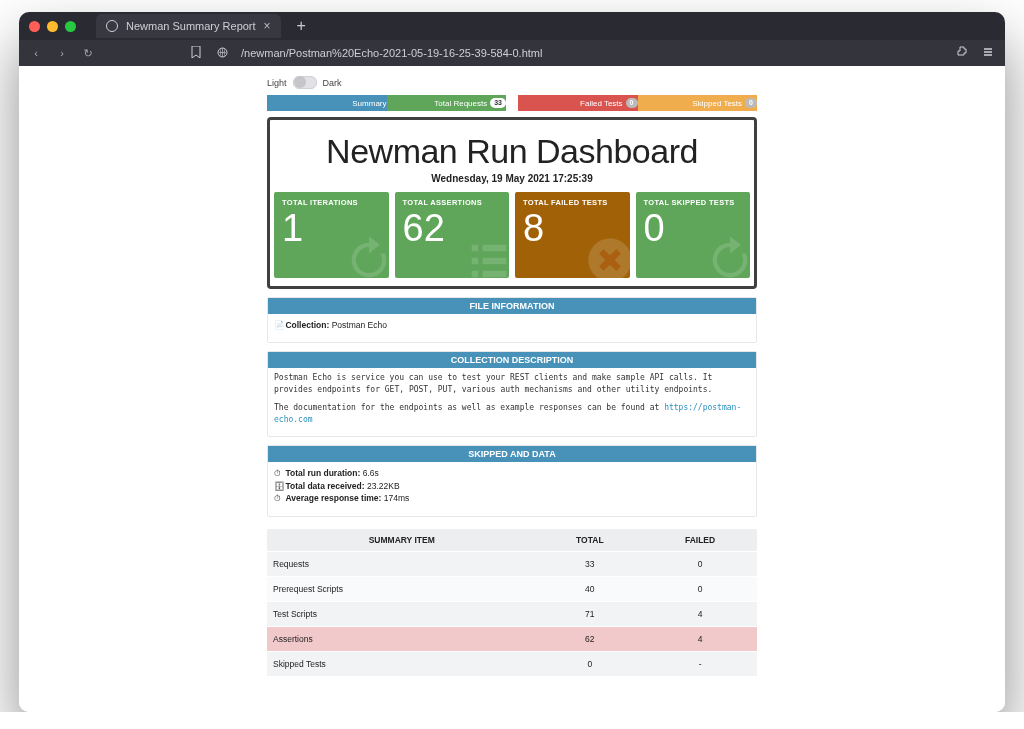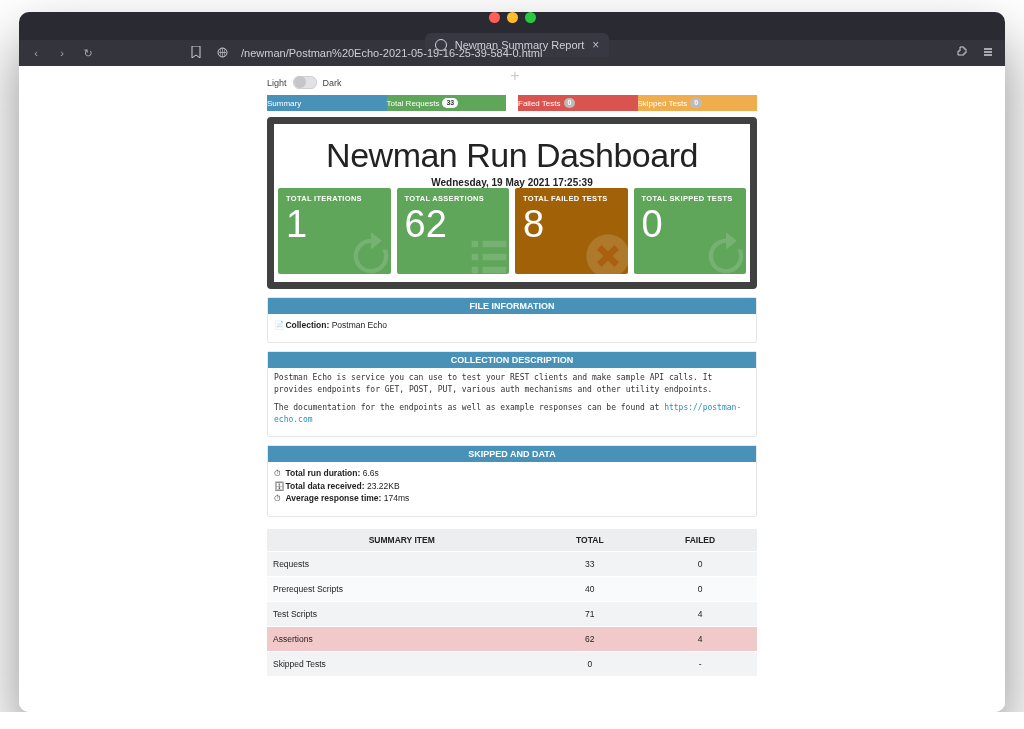--- a/index.html
+++ b/index.html
@@ -1,18 +1,18 @@
 <!DOCTYPE html>
 <html><head>
 <meta charset="utf-8">
 <style>
   html,body{margin:0;padding:0;background:#fff;font-family:-apple-system,BlinkMacSystemFont,"Segoe UI",Helvetica,Arial,sans-serif;color:#222;}
   
   .window{width:986px;margin:12px auto 0 auto;border-radius:10px;overflow:hidden;box-shadow:0 30px 60px rgba(0,0,0,.45);background:#fff;}
-  .titlebar{background:#2a2a33;display:flex;align-items:center;height:28px;padding:0 10px;gap:10px;flex-direction:column;}
+  .titlebar{background:#2a2a33;display:flex;align-items:center;height:28px;padding:0 10px;gap:10px;}
   .traffic{display:flex;gap:7px;}
   .traffic span{width:11px;height:11px;border-radius:50%;}
   .t-red{background:#ff5f57;}
   .t-yel{background:#febc2e;}
   .t-grn{background:#28c840;}
   .tab{display:flex;align-items:center;gap:8px;background:#383843;color:#cfcfd4;font-size:11px;padding:5px 10px 5px 10px;border-radius:6px 6px 0 0;margin-left:10px;}
   .tab .globe{width:10px;height:10px;border:1px solid #cfcfd4;border-radius:50%;position:relative;}
   .tab .close{font-size:12px;color:#bbb;cursor:pointer;}
   .newtab{color:#cbcbcf;font-size:16px;margin-left:6px;cursor:pointer;}
   .addrbar{background:#34343d;height:26px;display:flex;align-items:center;padding:0 10px;color:#cfcfd4;font-size:11px;gap:12px;}
@@ -20,30 +20,30 @@
   .url{flex:0 0 auto;}
   .addr-spacer{flex:1;}
   .ext-icn{width:14px;text-align:center;color:#d0d0d5;}
   
   .viewport{background:#fff;min-height:640px;padding-top:6px;}
   .page{width:490px;margin:0 auto;font-size:9px;}
   .theme-row{display:flex;align-items:center;gap:6px;font-size:9px;color:#444;margin:4px 0 6px 0;}
   .tgl{width:22px;height:11px;background:#e2e2e6;border-radius:6px;position:relative;border:1px solid #cfcfd4;}
   .tgl:before{content:"";position:absolute;left:0;top:-1px;width:12px;height:12px;background:#c5c5ca;border-radius:50%;}
   .tabsnav{display:flex;width:100%;font-size:8px;color:#fff;}
-  .tabsnav>div{flex:1;text-align:center;padding:3px 0;display:flex;align-items:center;justify-content:flex-start;gap:3px;}
+  .tabsnav>div{flex:1;text-align:center;padding:3px 0;display:flex;align-items:center;justify-content:flex-end;gap:3px;}
   .tn-summary{background:#4892b9;}
   .tn-total  {background:#5fa55a;}
   .tn-failed {background:#d9534f;margin-left:12px;}
   .tn-skipped{background:#f0ad4e;}
   .pill{background:#fff;color:#333;border-radius:6px;padding:0 4px;font-size:7px;font-weight:600;line-height:10px;}
   .pill-gray{background:#bbb;color:#fff;}
-  .panel{border:7px solid #404040;border-radius:4px;padding:4px 4px 8px 4px;margin-top:6px;background:#fff;}
+  .panel{border:3px solid #404040;border-radius:4px;padding:4px 4px 8px 4px;margin-top:6px;background:#fff;}
   h1.title{font-size:34px;font-weight:400;text-align:center;margin:8px 0 2px 0;letter-spacing:-0.5px;}
-  .subtitle{text-align:center;font-size:10px;font-weight:600;}
+  .subtitle{text-align:center;font-size:10px;font-weight:600;margin-bottom:8px;}
   .cards{display:flex;gap:6px;}
   .card{flex:1;color:#fff;border-radius:2px;padding:6px 8px 4px 8px;min-height:76px;position:relative;overflow:hidden;}
   .card.green{background:#5fa55a;}
   .card.red  {background:#a16207;}
   .card .lbl{font-size:7.5px;font-weight:700;letter-spacing:.3px;}
   .card .val{font-size:38px;font-weight:400;line-height:1;margin-top:2px;}
   .card .bgicn{position:absolute;right:-6px;bottom:-8px;opacity:.15;}
   .section{border:1px solid #e7e7e9;border-radius:2px;margin-top:8px;padding:0 0 6px 0;}
   .section-h{background:#4892b9;color:#fff;text-align:center;font-size:9px;font-weight:700;padding:3px 9px;}
   .section-body{padding:4px 6px;font-size:8.5px;}

